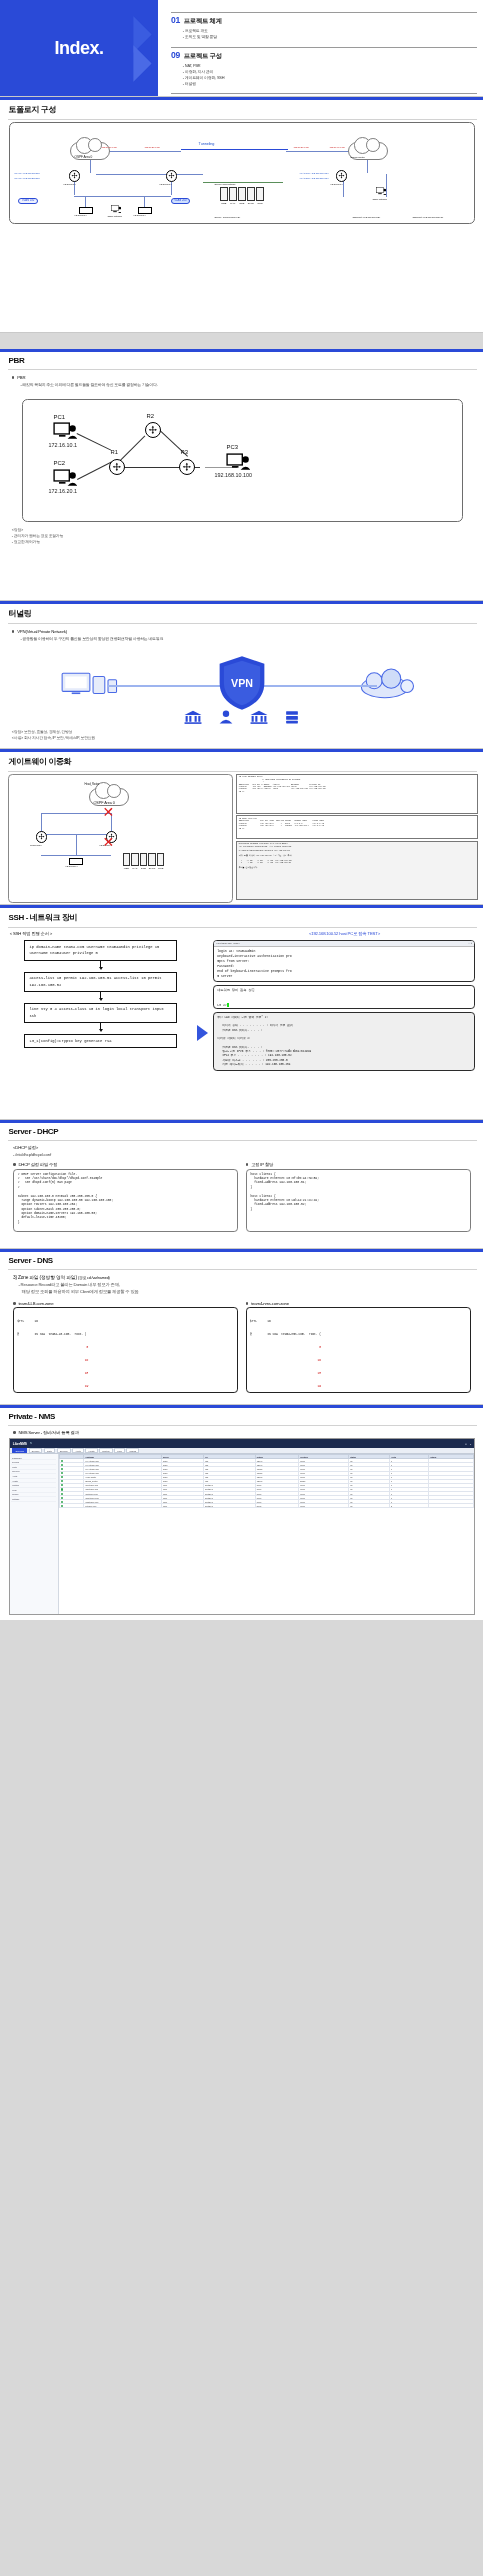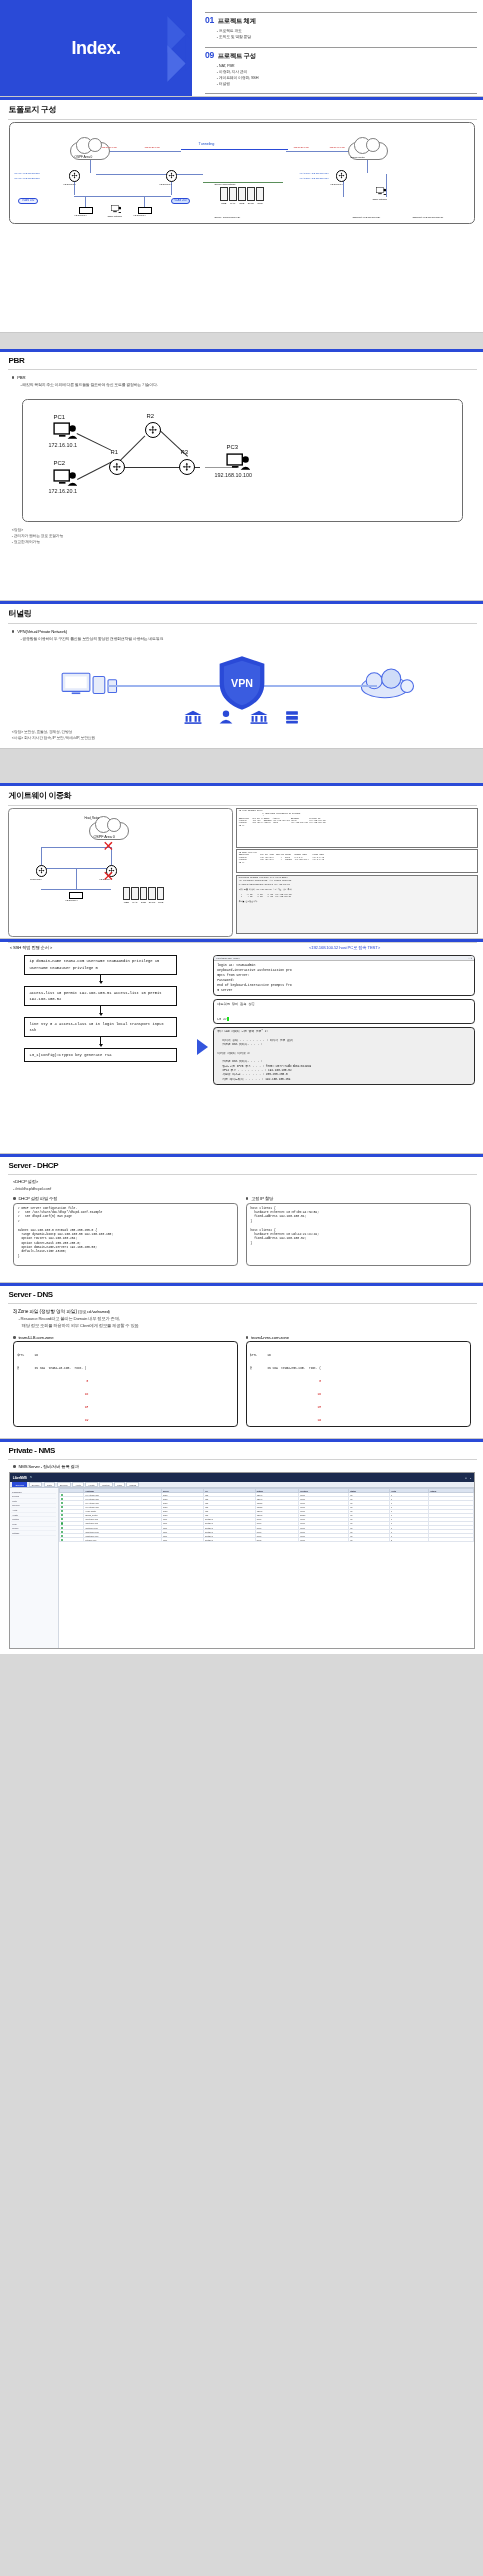--- a/index.html
+++ b/index.html
@@ -13,21 +13,21 @@
     width: 484px;
     background: #ffffff;
     position: relative;
     overflow: hidden;
     border-bottom: 1.1px solid #c9c9c9;
   }
 
   
   .s-index { height: 97px; display: flex; }
   .idx-left {
-    width: 192px; background: #2a4ad7; position: relative;
+    width: 158px; background: #2a4ad7; position: relative;
     display: flex; align-items: center; justify-content: center;
   }
   .idx-left .logo {
     color: #fff; font-size: 18px; font-weight: bold; letter-spacing: -0.5px;
   }
   .idx-chev {
     position: absolute; right: -13px; top: 0; bottom: 0; width: 43px;
     pointer-events: none;
   }
   .idx-right { flex: 1; background: #fff; padding: 8.6px 7.5px 5.4px 13px; position: relative; }
@@ -505,21 +505,21 @@
       <span>&lt;장점&gt;</span>
       <span>보안성, 효율성, 경제성, 단방성</span>
     </div>
     <div class="note">
       <span>&lt;사용&gt;</span>
       <span>회사 지사간 접속, IP 보안, 액세스IP, 보안요원</span>
     </div>
   </div>
 </div>
 
-<div class="slide" style="height:156px;margin-top:34px;">
+<div class="slide" style="height:156px;">
   <div class="topbar"></div>
   <div class="sec-title">게이트웨이 이중화</div>
   <div class="sec-rule"></div>
 
   <div class="gw-wrap">
     <div class="gw-left panel panel-soft">
       <div class="cloud" style="left:80px;top:13px;">
           <div class="mask"></div>
         </div>
       <div class="lbl" style="left:76px;top:8.6px;font-size:2.7px;">Head_Router</div>
@@ -590,20 +590,21 @@
   1    &lt;1 ms    &lt;1 ms    &lt;1 ms  192.168.100.254
   2     1 ms    &lt;1 ms    &lt;1 ms  192.168.200.50
 
 추적을 완료했습니다.</div>
     </div>
   </div>
 </div>
 
 <div class="slide" style="height:215px;">
   <div class="topbar"></div>
+  <div class="sec-title">SSH - 네트워크 장비</div>
   <div class="sec-rule"></div>
 
   <div class="ssh-wrap">
     <div class="ssh-left">
       <div class="caption" style="margin-bottom:4.3px;">&lt; SSH 작업 진행 순서 &gt;</div>
       <div class="cmdbox">ip domain-name team4.com
 username team4amdin privilege 15
 username team4user privilege 0</div>
       <div class="vline"></div>
       <div class="chev-down"></div>

